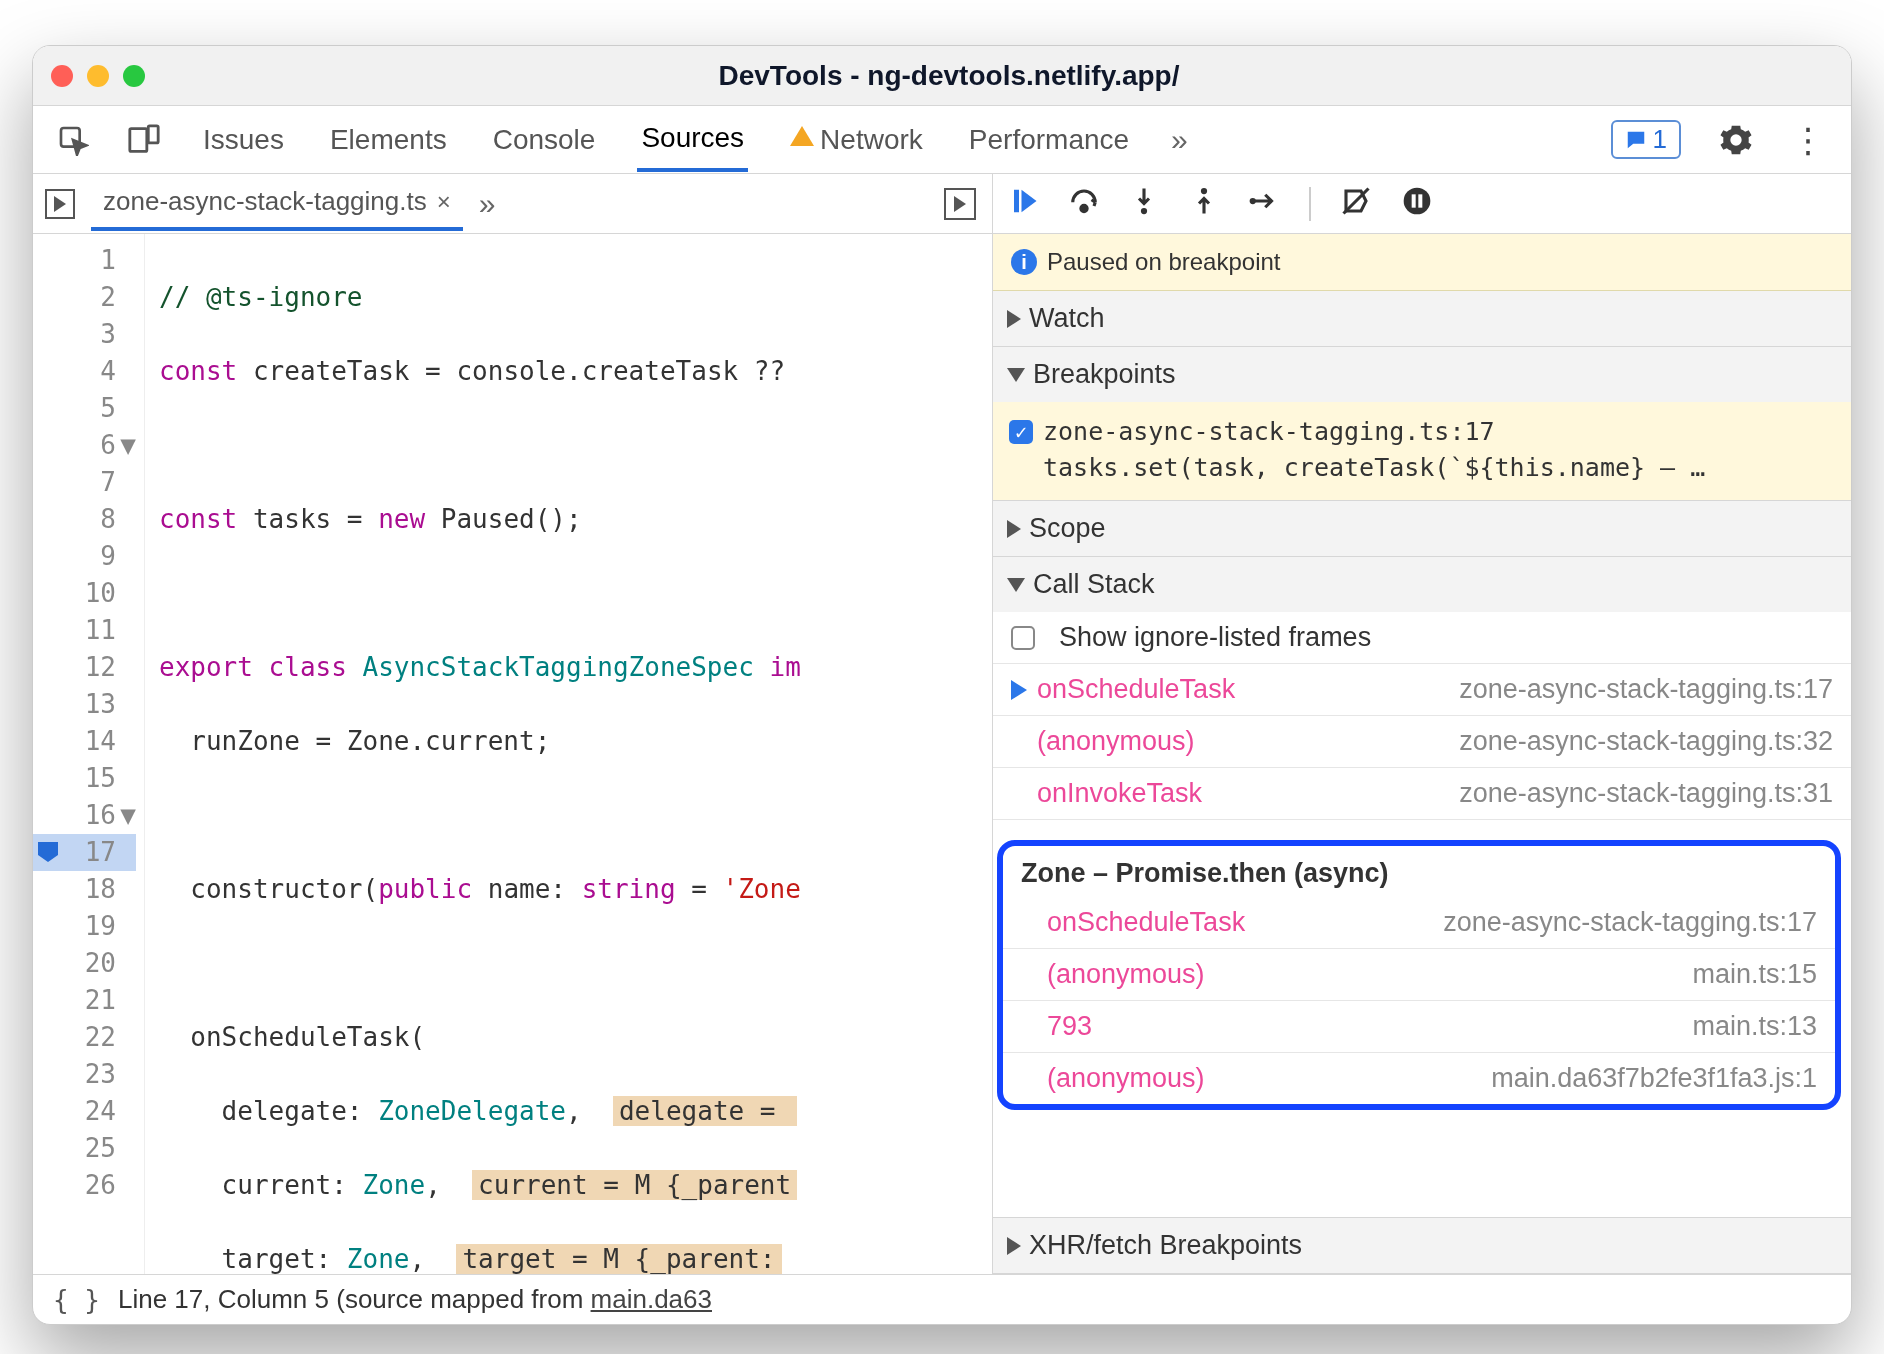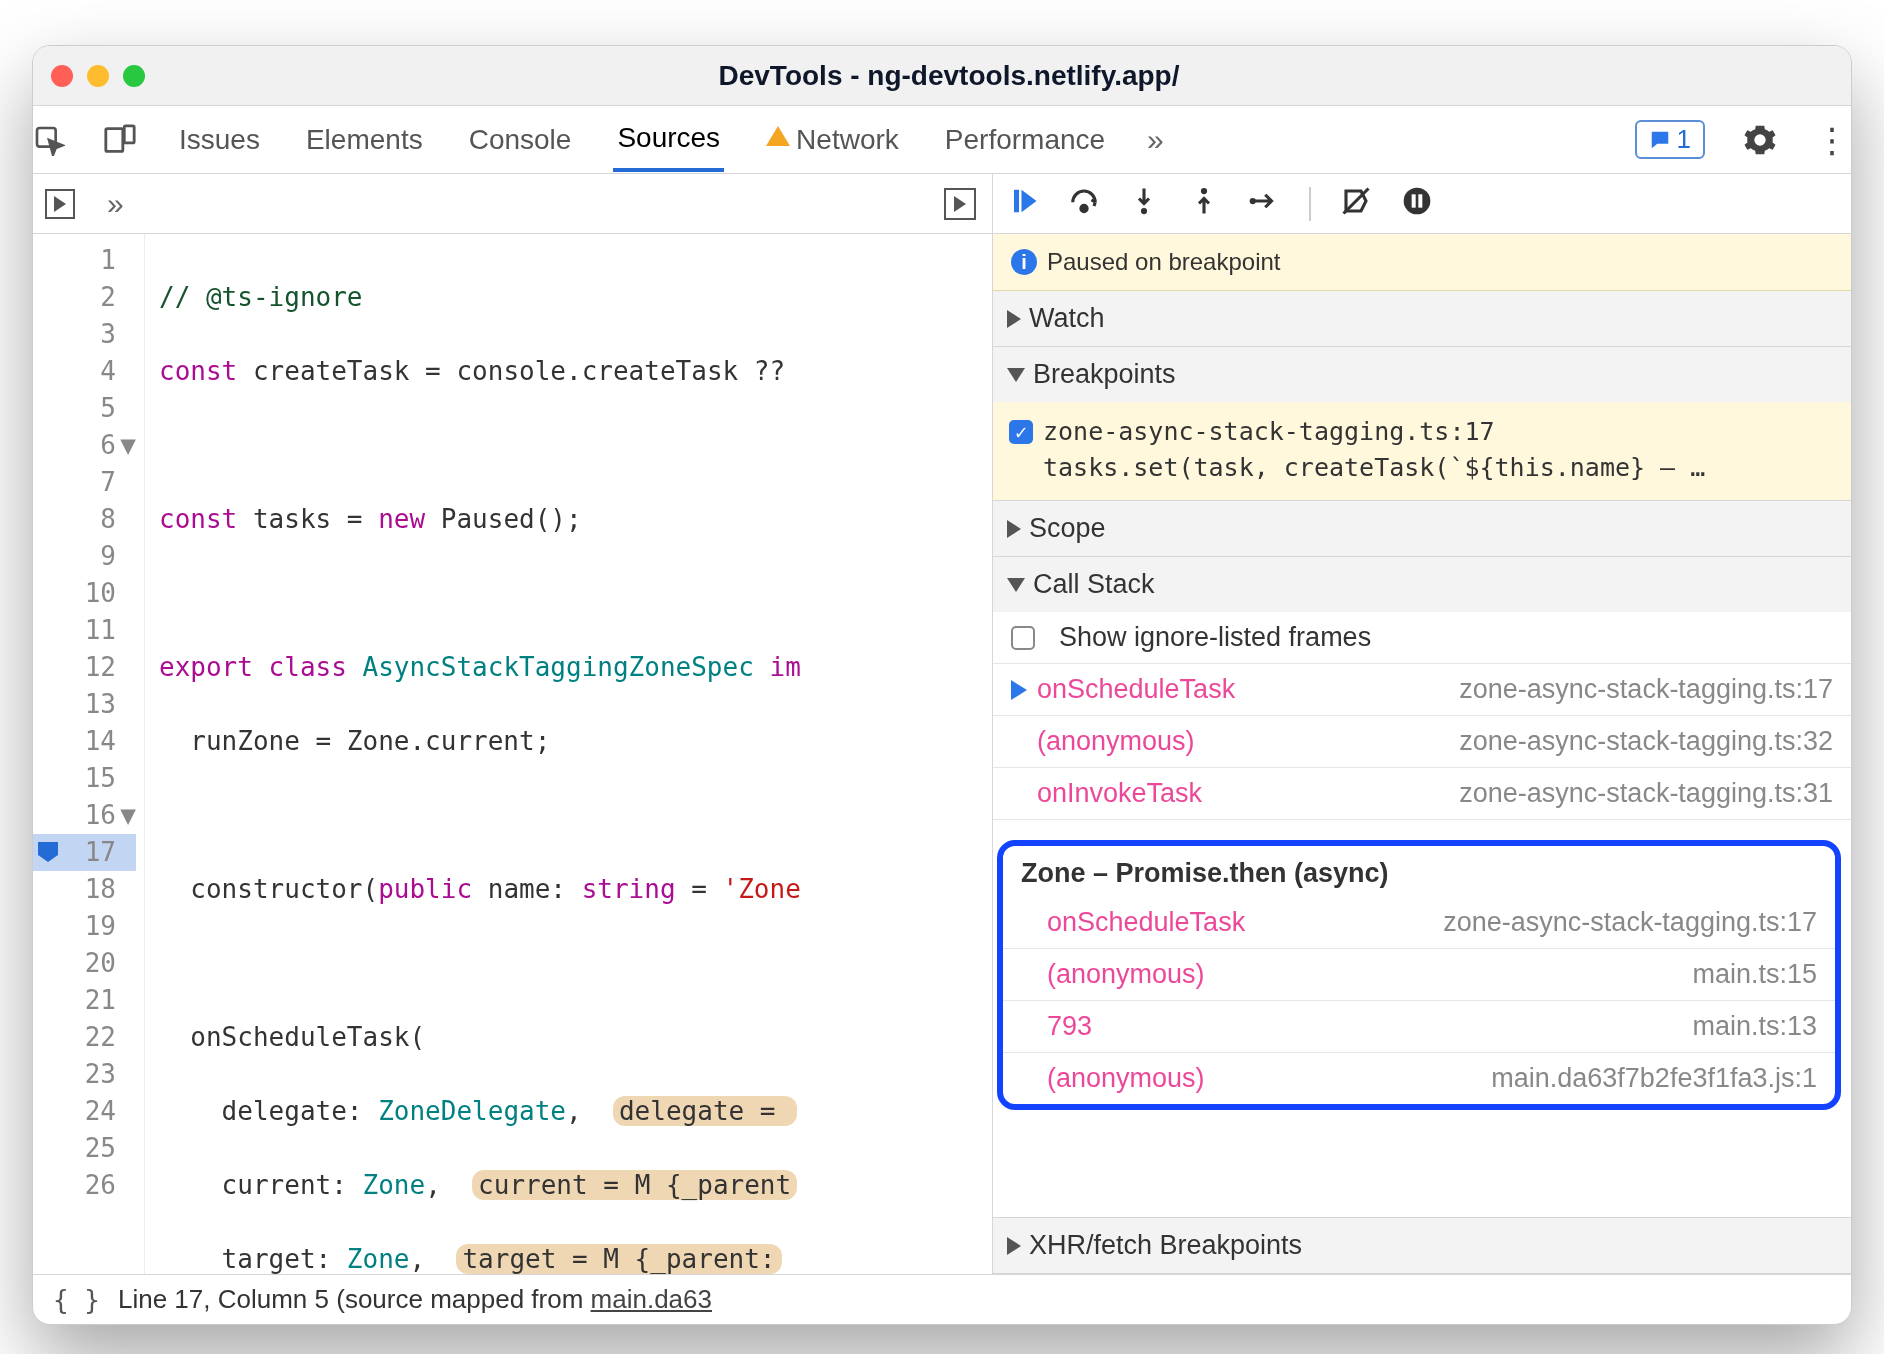--- a/index.html
+++ b/index.html
@@ -5,21 +5,21 @@
 * { margin:0; padding:0; box-sizing:border-box; }
 html,body { width:1884px; height:1354px; background:#fff; }
 body { font-family:-apple-system,BlinkMacSystemFont,"Helvetica Neue",Arial,sans-serif; font-size:24px; color:#333; }
 
 .window { position:relative; width:1820px; height:1280px; margin:45px auto 0; background:#fff; border-radius:18px; box-shadow:0 35px 80px rgba(0,0,0,.35); overflow:hidden; border:1px solid #ccc; }
 .titlebar { height:60px; background:#f1f1f1; display:flex; align-items:center; padding:0 18px; border-bottom:1px solid #d6d6d6; }
 .traffic { display:flex; gap:14px; }
 .dot { width:22px; height:22px; border-radius:50%; }
 .dot.r{background:#ff5f57}.dot.y{background:#febc2e}.dot.g{background:#28c840}
 .titlebar .title { flex:1; text-align:center; font-weight:600; font-size:28px; color:#0f172a; padding-right:80px;}
-.tabs { height:68px; display:flex; align-items:center; border-bottom:1px solid #d6d6d6; padding:0 0; gap:38px; }
+.tabs { height:68px; display:flex; align-items:center; border-bottom:1px solid #d6d6d6; padding:0 24px; gap:38px; }
 .tabs .spacer { flex:1; }
 .tab { font-size:28px; color:#555; padding:14px 4px; }
 .tab.active { color:#000; border-bottom:4px solid #246bd6; font-weight:500; }
 .warn-icon { display:inline-block; width:0;height:0;border-left:12px solid transparent;border-right:12px solid transparent;border-bottom:20px solid #f4a623; margin-right:6px; transform:translateY(-3px);}
 .chev-more { font-size:30px; color:#666; }
 .pill { border:2px solid #5b8ed6;border-radius:6px;padding:2px 12px;font-size:26px;color:#246bd6;display:flex;align-items:center;gap:6px;}
 .gear { width:34px;height:34px; }
 .kebab { font-size:34px;color:#444; letter-spacing:2px;}
 
 .main { display:flex; height:calc(100% - 60px - 68px - 50px); }
@@ -33,21 +33,21 @@
 .left-top .panebtn { width:32px;height:32px;border:2px solid #555;display:flex;align-items:center;justify-content:center;margin-right:4px;}
 .icon-tri { width:0;height:0;border-top:8px solid transparent;border-bottom:8px solid transparent;border-left:12px solid #555;}
 .code-wrap { display:flex; flex:1; overflow:hidden; font-family:Menlo,Consolas,monospace; font-size:26px; line-height:37px;}
 .gutter { width:112px; background:#fff; text-align:right; color:#888; padding:8px 8px 0 0; border-right:1px solid #eee; position:relative;}
 .gutter .ln { height:37px; padding-right:20px;}
 .gutter .fold { position:absolute; right:0; width:18px; color:#888;}
 .gutter .ln17 { background:#c2d6f3; }
 .code { flex:1; padding:8px 0 0 14px; white-space:pre; overflow:hidden;}
 .code .row { height:37px; }
 .kw { color:#aa0d91; } .ident { color:#008080;} .fn {color:#008080;} .str {color:#c41a16;} .cmt{color:#14532d;}
-.inlay { background:#f0d7b4; border-radius:12px; padding:0 6px;}
+.inlay { background:#f0d7b4; border-radius:0; padding:0 6px;}
 .bpmark { position:absolute; left:5px; width:20px;height:20px;background:#246bd6; clip-path:polygon(0 0,100% 0,100% 65%,50% 100%,0 65%); display:inline-block;transform:translateY(8px);}
 
 .right-pane { flex:1; display:flex; flex-direction:column; overflow:hidden;}
 .right-toolbar { height:60px; border-bottom:1px solid #d6d6d6; display:flex; align-items:center; padding:0 16px; gap:30px;}
 .sep { width:2px;height:34px;background:#ccc;}
 .paused { background:#fff8dc; display:flex; align-items:center; gap:10px; padding:14px 18px; border-bottom:1px solid #e0d9aa;}
 .info-i { width:26px;height:26px;border-radius:50%;background:#2b77e9;color:#fff;font-weight:700;font-size:20px;display:flex;align-items:center;justify-content:center;}
 .section { border-bottom:1px solid #d6d6d6;}
 .sec-head { padding:12px 14px; background:#f3f3f3; font-size:27px; display:flex;align-items:center;gap:8px;}
 .sec-head .tri { width:0;height:0;border-left:9px solid transparent;border-right:9px solid transparent;}
@@ -120,20 +120,24 @@
     <span class="kebab">⋮</span>
   </div>
 
   <div class="main">
 
     <div class="left-pane">
       <div class="left-top">
         <span class="play">
             <span class="icon-tri"></span>
           </span>
+        <div class="filetab">
+          <span>zone-async-stack-tagging.ts</span>
+          <span class="x">×</span>
+        </div>
         <span class="more">»</span>
         <div class="spacer"></div>
         <span class="panebtn">
             <span class="icon-tri" style="border-left-color:#555"></span>
           </span>
       </div>
       <div class="code-wrap">
         <div class="gutter">
           <div class="ln">1</div>
             <div class="ln">2</div>

